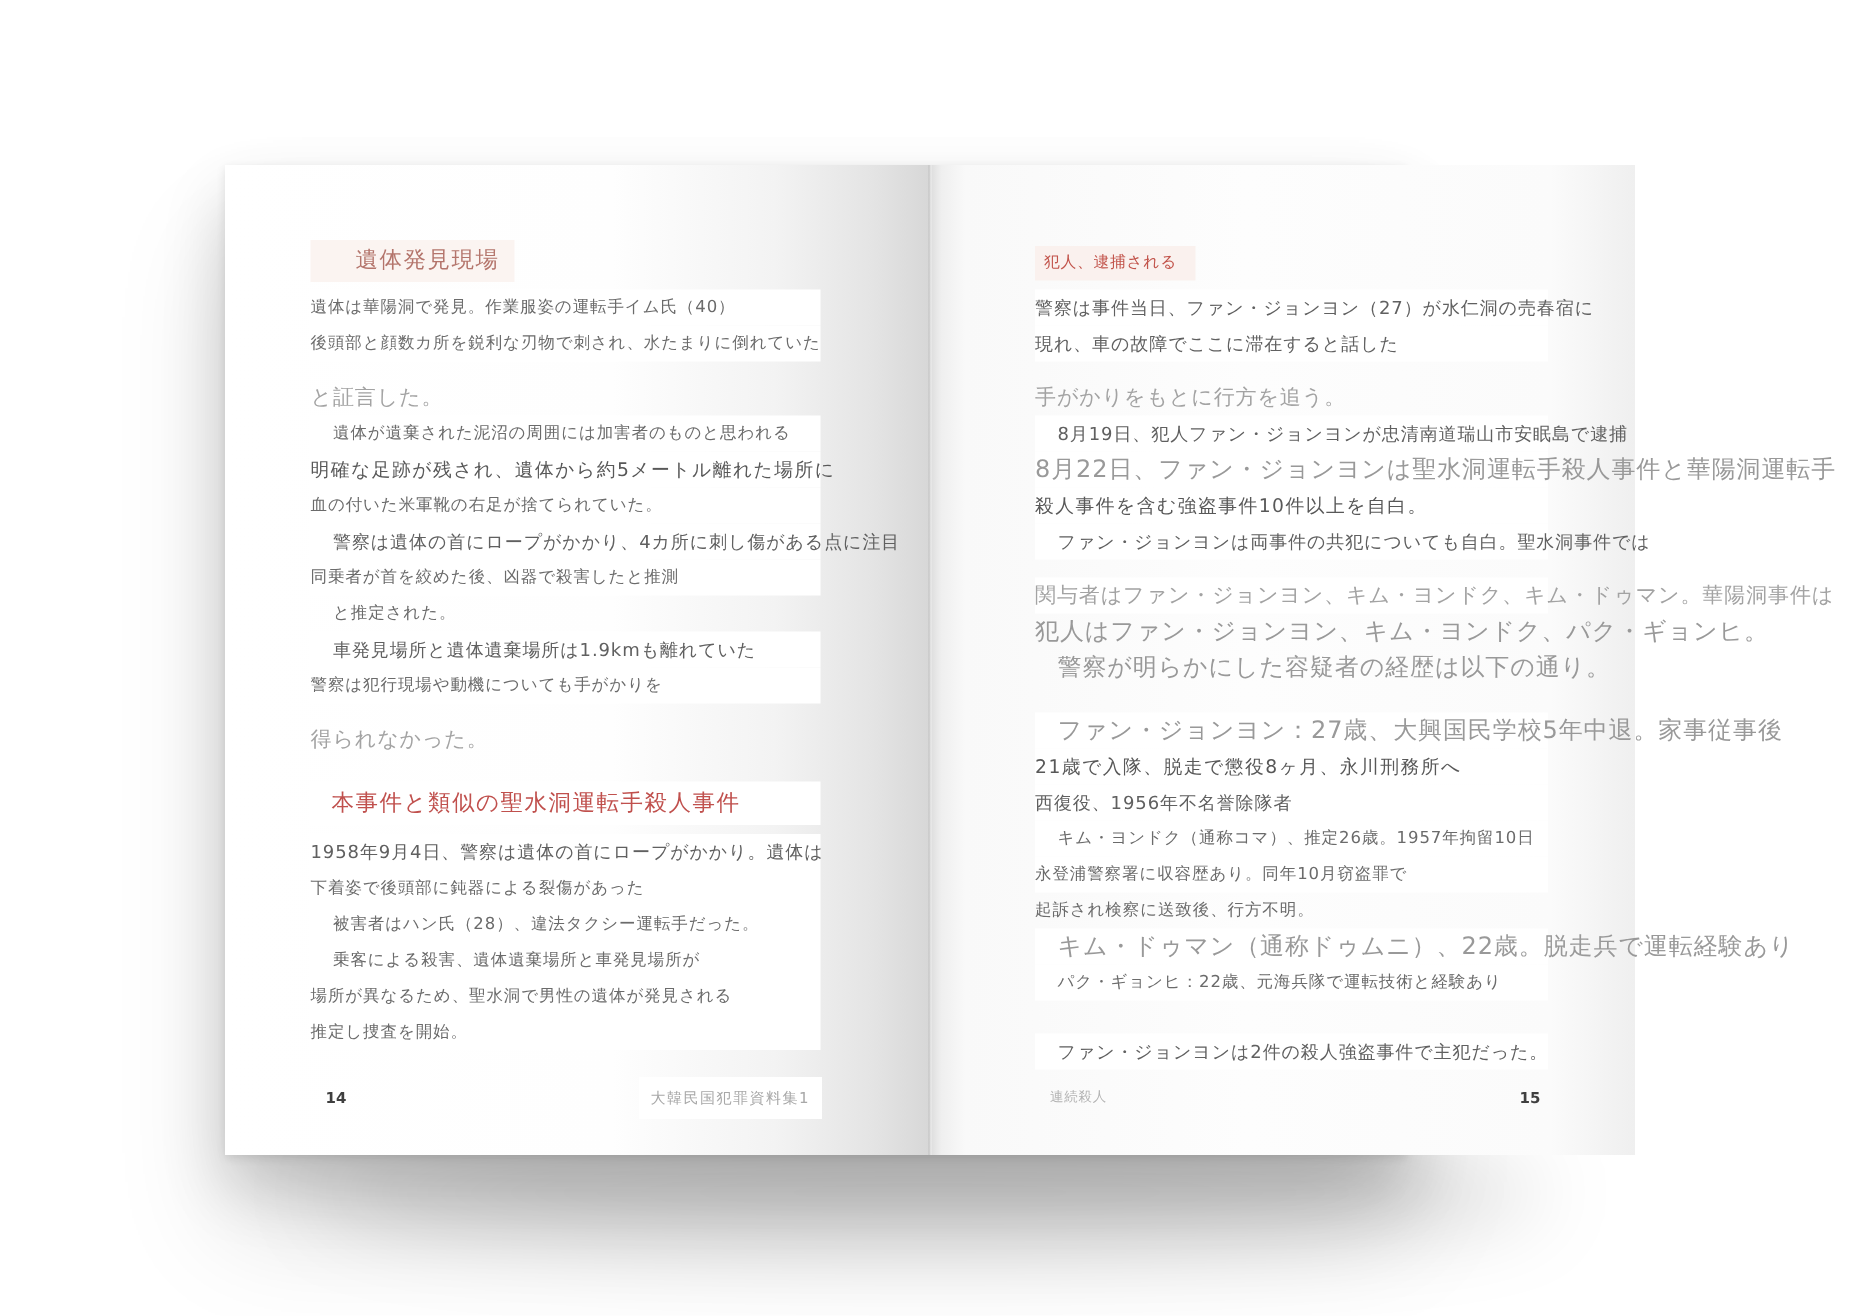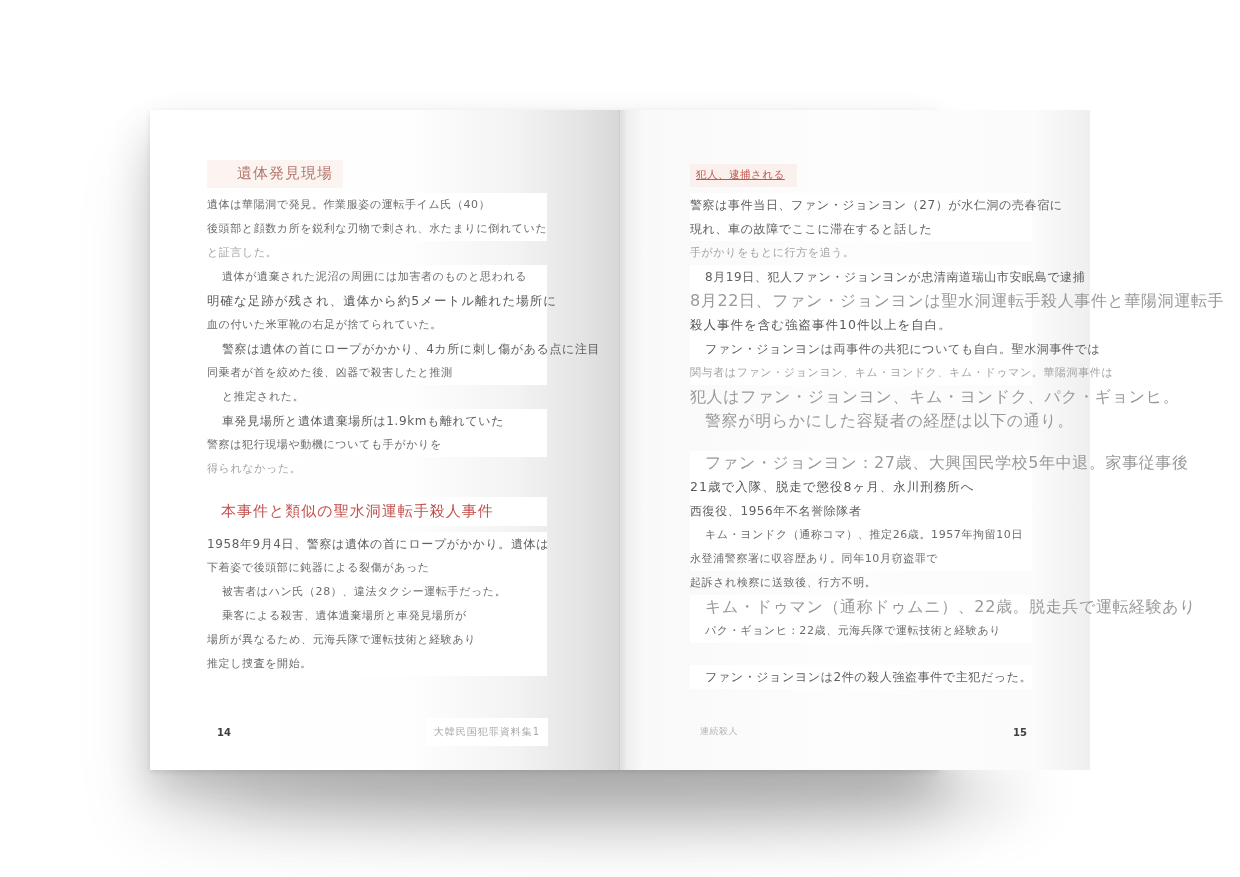--- a/index.html
+++ b/index.html
@@ -21,27 +21,27 @@
       background:linear-gradient(to right,rgba(0,0,0,0.10),rgba(255,255,255,0.5)); }
 
   .content-l { position:absolute; left:57px; top:50px; width:340px; }
   .content-r { position:absolute; left:70px; top:53px; width:342px; }
 
   .h-muted { display:inline-block; font-size:15px; letter-spacing:1px; color:#b4756c;
       background:#fbf4f1; padding:4px 10px 5px 30px; margin-bottom:5px; }
   .h-red { display:block; width:340px; font-size:15px; letter-spacing:1px; color:#c0504d;
       background:#ffffff; padding:5px 6px 5px 14px; margin:16px 0 6px 0; }
   .h-small { display:inline-block; font-size:10.5px; letter-spacing:0.5px; color:#c2544b;
-      background:#faf1ee; padding:4px 12px 5px 6px; margin-bottom:6px;text-decoration:underline; }
+      background:#faf1ee; padding:4px 12px 5px 6px; margin-bottom:6px; }
 
   .line { display:block; height:24px; line-height:24px; letter-spacing:0.6px;
           white-space:nowrap; overflow:visible; }
   .boxed { background:#ffffff; width:100%; }
   .indent { text-indent:15px; }
-  .sz-s  { font-size:11px;  color:#a3a3a3; }
+  .sz-s  { font-size:14px;  color:#a3a3a3;margin-top:12px; }
   .sz-sm { font-size:16px;   color:#999999; }
   .sz-m  { font-size:11px;   color:#6b6b6b; }
   .sz-ml { font-size:12px;   color:#606060; }
   .sz-l  { font-size:12.5px; color:#585858; letter-spacing:1px; }
   .gap18 { height:18px; } .gap22 { height:22px; }
 
   .pagenum { position:absolute; bottom:32px; font-size:10px; font-weight:bold; color:#3f3f3f; }
   .pn-left  { left:67px;text-align:center; }
   .pn-right { right:63px; }
   .running-title { position:absolute; bottom:24px; right:72px; font-size:10px; color:#a8a8a8;
@@ -72,21 +72,21 @@
       <span class="line sz-ml boxed indent">車発見場所と遺体遺棄場所は1.9kmも離れていた</span>
       <span class="line sz-m  boxed">警察は犯行現場や動機についても手がかりを</span>
       <span class="line sz-s">得られなかった。</span>
 
       <span class="h-red">本事件と類似の聖水洞運転手殺人事件</span>
 
       <span class="line sz-ml boxed">1958年9月4日、警察は遺体の首にロープがかかり。遺体は</span>
       <span class="line sz-m  boxed">下着姿で後頭部に鈍器による裂傷があった</span>
       <span class="line sz-m  boxed indent">被害者はハン氏（28）、違法タクシー運転手だった。</span>
       <span class="line sz-m  boxed indent">乗客による殺害、遺体遺棄場所と車発見場所が</span>
-      <span class="line sz-m  boxed">場所が異なるため、元海兵隊で運転技術と経験あり</span>
+      <span class="line sz-m  boxed">場所が異なるため、聖水洞で男性の遺体が発見される</span>
       <span class="line sz-m  boxed">推定し捜査を開始。</span>
     </div>
 
     <span class="pagenum pn-left">14</span>
     <span class="running-title">大韓民国犯罪資料集1</span>
   </div>
 
   <div class="page page-right">
     <div class="content-r">
       <span class="h-small">犯人、逮捕される</span>

